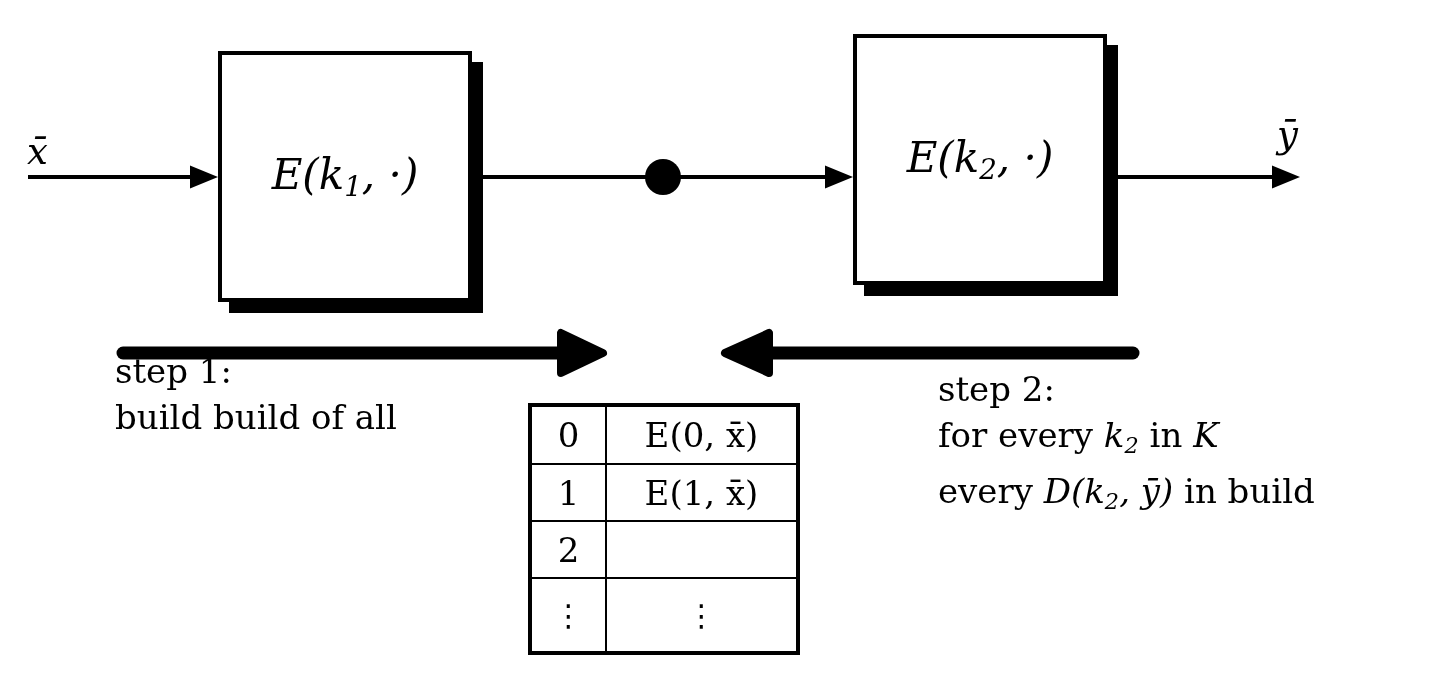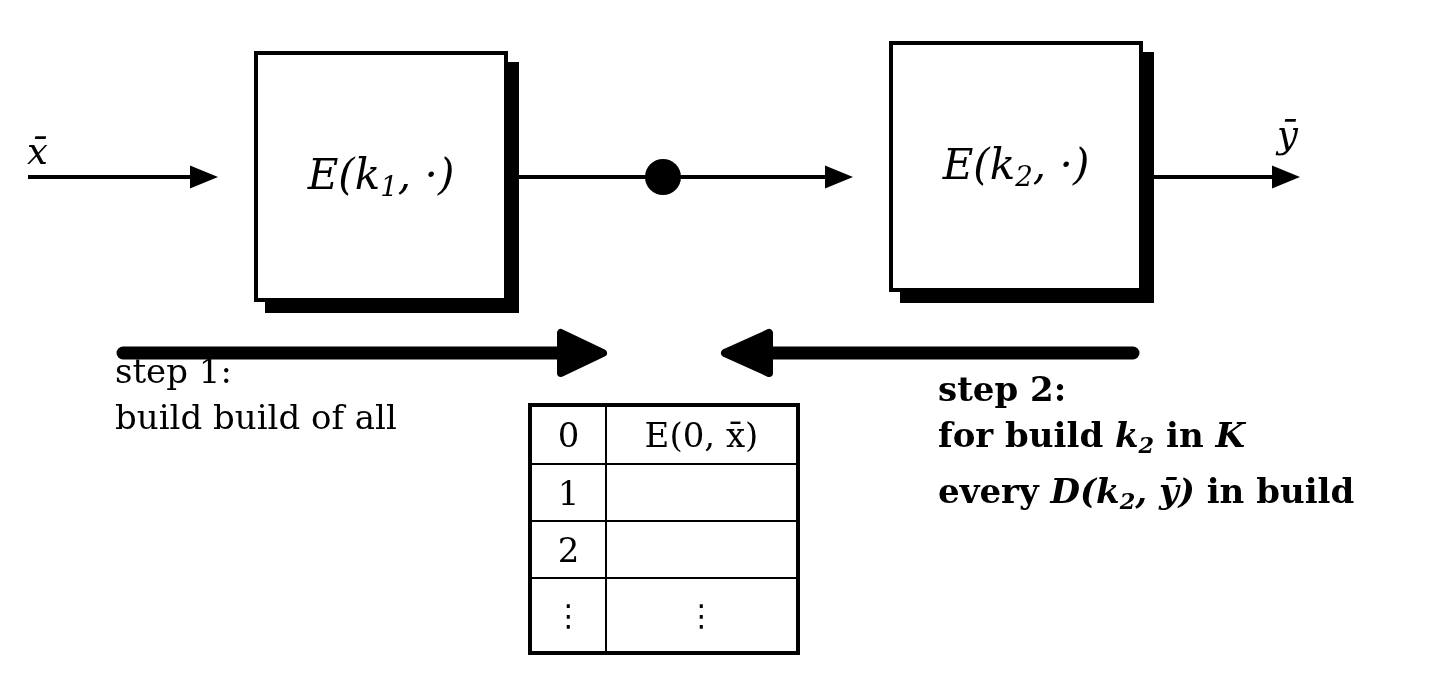--- a/index.html
+++ b/index.html
@@ -24,24 +24,23 @@
     position: absolute;
     width: 254px;
     height: 251px;
     box-sizing: border-box;
     border: 4px solid #000;
     background: #fff;
     box-shadow: 11px 11px 0 #000;
     display: flex;
     align-items: center;
     justify-content: center;
-    margin-left: 36px;
   }
   .encbox.b1 { left: 218px; top: 51px; }
-  .encbox.b2 { left: 853px; top: 41px; text-align: right; }
+  .encbox.b2 { left: 853px; top: 34px; text-align: right; }
 
   .math { font-style: italic; }
   .boxlabel { font-size: 42px; font-style: italic; white-space: nowrap; }
   .sub { font-size: 0.66em; font-style: italic; vertical-align: -0.25em; }
 
   .iolabel {
     position: absolute;
     font-size: 37px;
     font-style: italic;
     white-space: nowrap;
@@ -49,21 +48,21 @@
   .iolabel.in  { left: 27px;  top: 130px; }
   .iolabel.out { left: 1277px; top: 113px; }
 
   .steptext {
     position: absolute;
     font-size: 34px;
     line-height: 46px;
     white-space: nowrap;
   }
   .steptext.s1 { left: 115px; top: 348px; }
-  .steptext.s2 { left: 938px; top: 366px; font-weight: bold; }
+  .steptext.s2 { left: 938px; top: 366px; }
 
   .lookup-table {
     position: absolute;
     left: 528px; top: 403px;
     width: 272px; height: 252px;
     box-sizing: border-box;
     border: 4px solid #000;
     background: #fff;
     display: flex;
     flex-direction: column;
@@ -123,31 +122,32 @@
     <span class="boxlabel"><span>E(k</span><span class="sub">2</span><span>, ·)</span></span>
   </div>
 
   <div class="steptext s1">
     <div>step 1:</div>
     <div>build build of all</div>
   </div>
 
   <div class="steptext s2">
     <div>step 2:</div>
-    <div><span>for build </span><span class="math">k</span><span class="sub">2</span><span> in </span><span class="math">K</span></div>
+    <div><span>for every </span><span class="math">k</span><span class="sub">2</span><span> in </span><span class="math">K</span></div>
     <div><span>every </span><span class="math">D(k</span><span class="sub">2</span><span class="math">, ȳ)</span><span> in build</span></div>
   </div>
 
   <div class="lookup-table">
     <div class="trow">
       <div class="tkey">0</div>
       <div class="tval">E(0, x̄)</div>
     </div>
     <div class="trow">
       <div class="tkey">1</div>
+      <div class="tval">E(1, x̄)</div>
     </div>
     <div class="trow">
       <div class="tkey">2</div>
     </div>
     <div class="trow last">
       <div class="tkey dots">⋮</div>
       <div class="tval dots">⋮</div>
     </div>
   </div>
 

